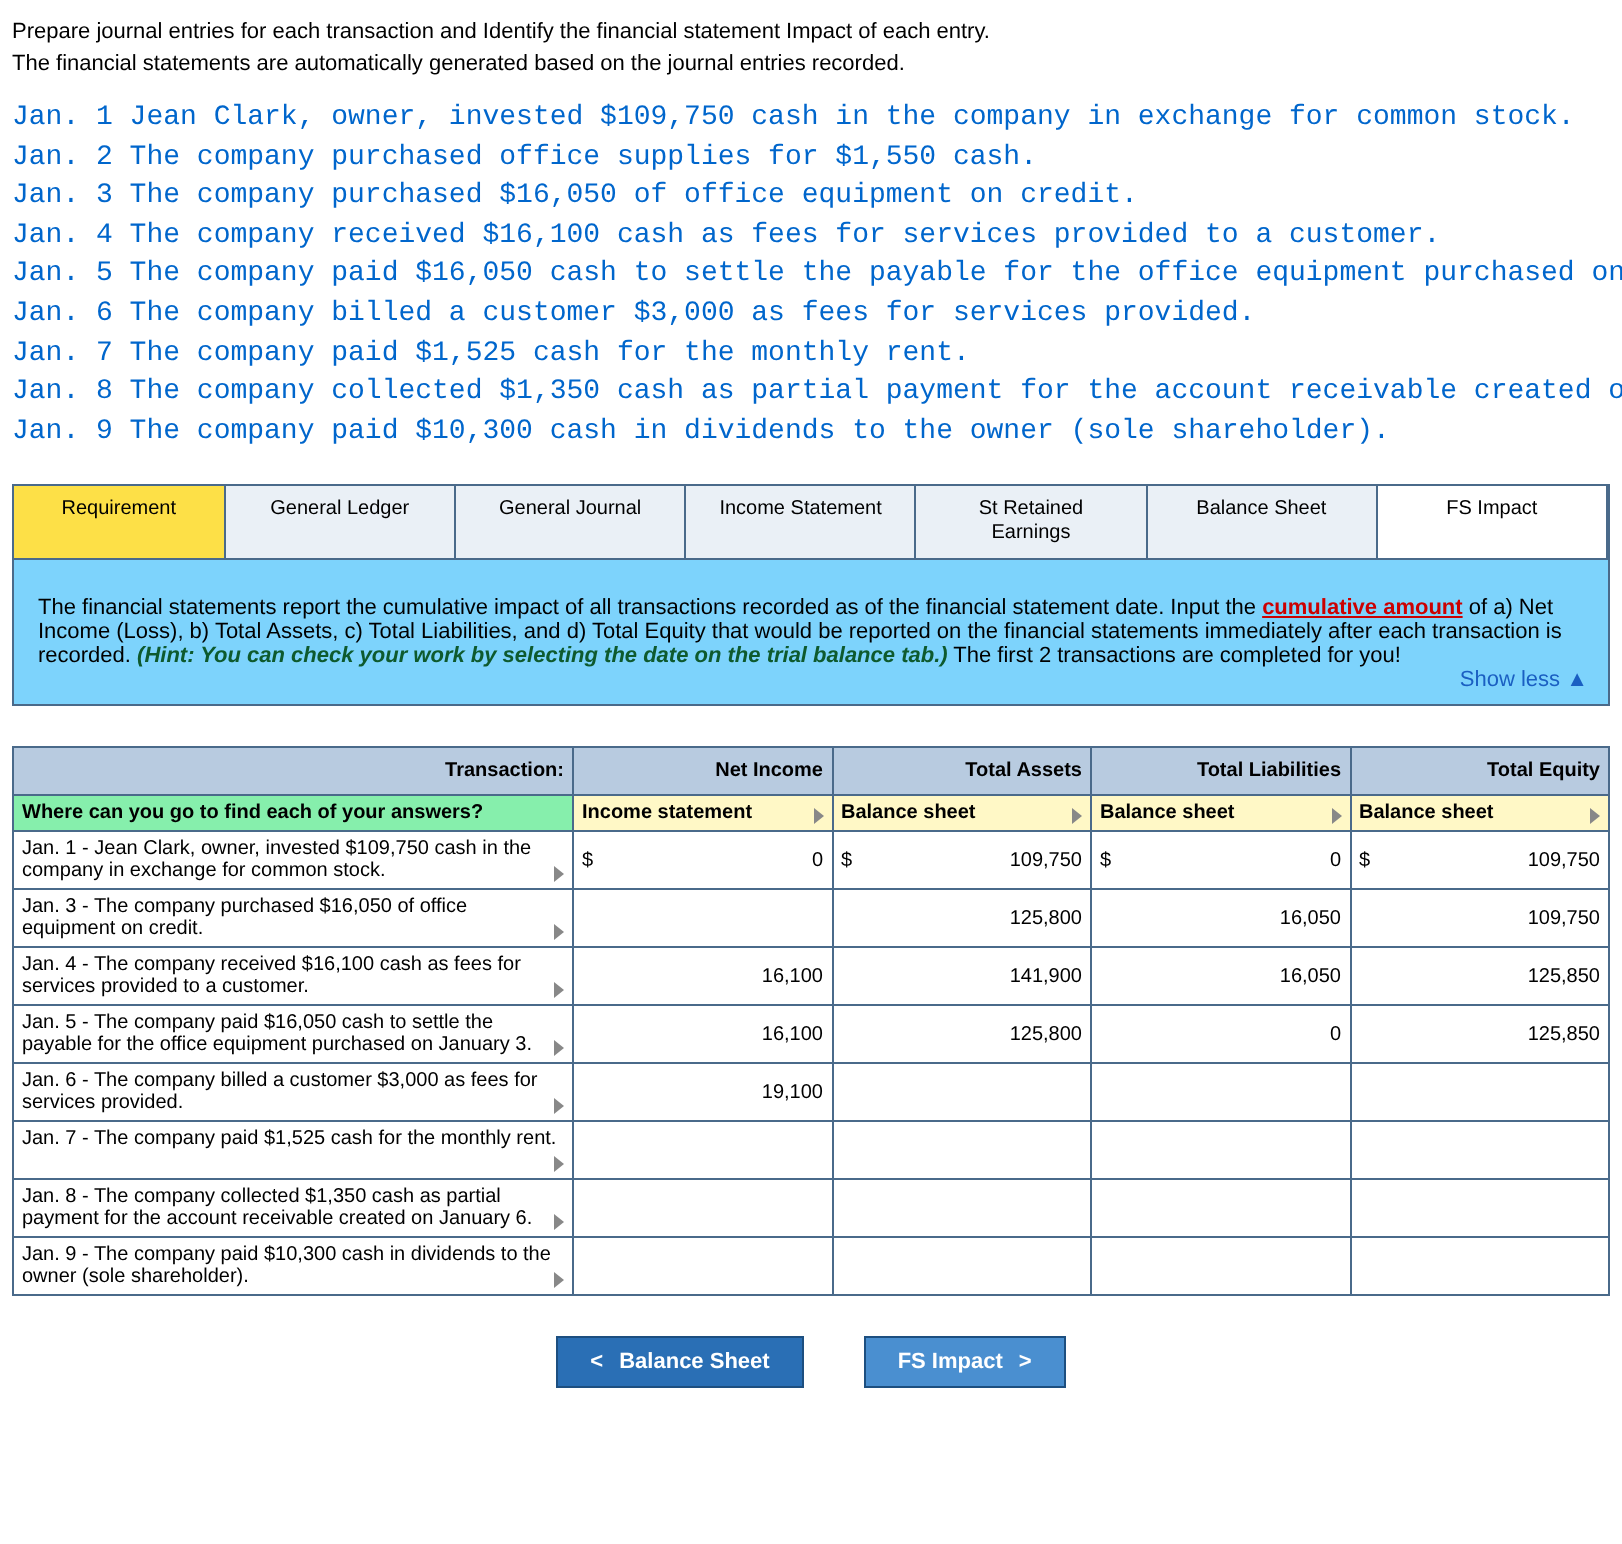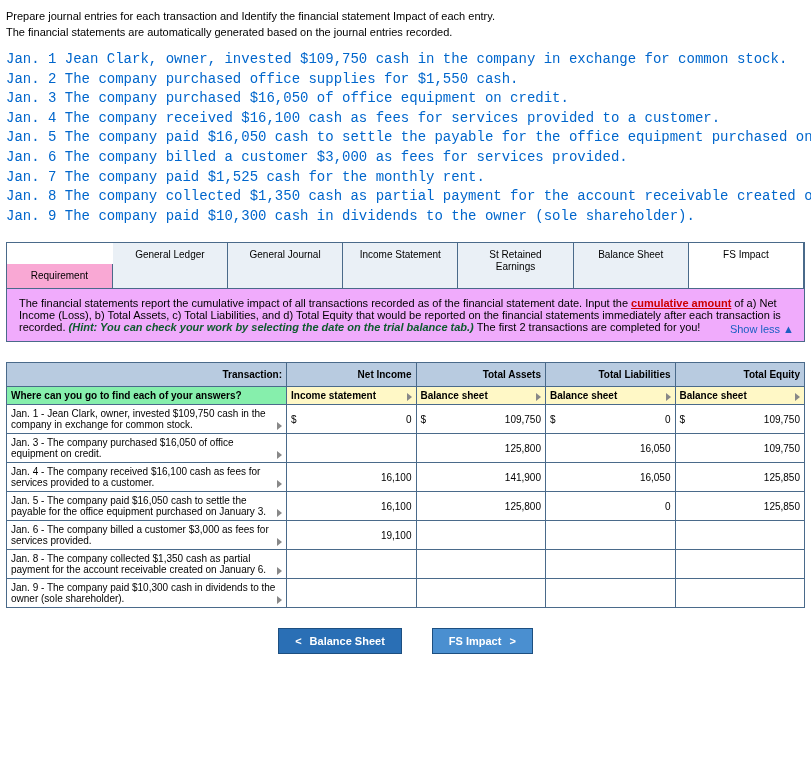--- a/index.html
+++ b/index.html
@@ -35,25 +35,25 @@
       flex: 1;
       background: #eaf0f6;
       cursor: pointer;
       font-size: 10px;
       line-height: 1.2;
     }
     .tab.active {
       background: #fff;
       font-weight: normal;
     }
-    .tab:first-child { background: #f9a8d4; flex: 0.9; margin-top: 21px; }
+    .tab:first-child { background: #fde047; flex: 0.9; }
     .infobox {
       border: 1px solid #4a6a8a;
-      background: #f0abfc;
-      padding: 8px 12px;
+      background: #7dd3fc;
+      padding: 18px 12px;
       position: relative;
     }
     .infobox .cumul { color: #c00; font-weight: bold; text-decoration: underline; }
     .infobox .hint { color: #0e5a2e; font-style: italic; font-weight: bold; }
     .showless {
       position: absolute;
       right: 10px;
       bottom: 6px;
       color: #1a5fc2;
       font-weight: normal;
@@ -201,20 +201,27 @@
         <td class="numcell"><span>125,850</span></td>
       </tr>
       <tr>
         <td class="txcol">Jan. 6 - The company billed a customer $3,000 as fees for services provided.<span class="selector-mark"></span></td>
         <td class="numcell"><span>19,100</span></td>
         <td class="numcell"><span></span></td>
         <td class="numcell"><span></span></td>
         <td class="numcell"><span></span></td>
       </tr>
       <tr>
+        <td class="txcol">Jan. 7 - The company paid $1,525 cash for the monthly rent.<span class="selector-mark"></span></td>
+        <td class="numcell"><span></span></td>
+        <td class="numcell"><span></span></td>
+        <td class="numcell"><span></span></td>
+        <td class="numcell"><span></span></td>
+      </tr>
+      <tr>
         <td class="txcol">Jan. 8 - The company collected $1,350 cash as partial payment for the account receivable created on January 6.<span class="selector-mark"></span></td>
         <td class="numcell"><span></span></td>
         <td class="numcell"><span></span></td>
         <td class="numcell"><span></span></td>
         <td class="numcell"><span></span></td>
       </tr>
       <tr>
         <td class="txcol">Jan. 9 - The company paid $10,300 cash in dividends to the owner (sole shareholder).<span class="selector-mark"></span></td>
         <td class="numcell"><span></span></td>
         <td class="numcell"><span></span></td>

